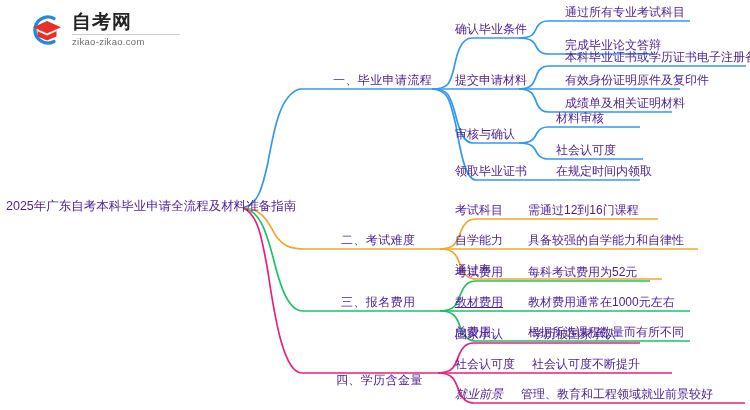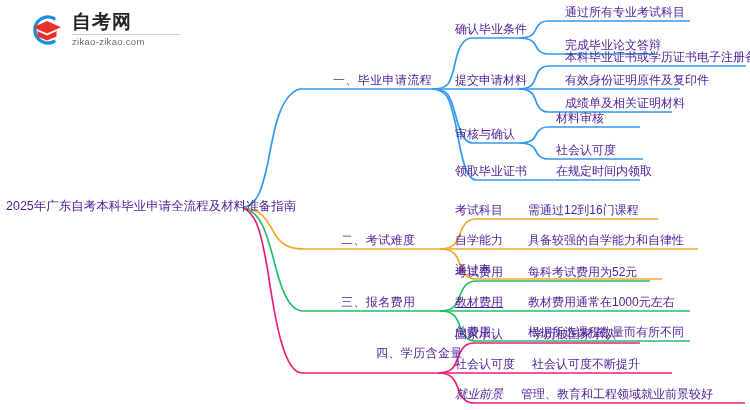--- a/index.html
+++ b/index.html
@@ -152,21 +152,21 @@
   <div class="node lvl1" style="left:341px;top:295px;">三、报名费用</div>
 
   <div class="node lvl2" style="left:455px;top:265px;">考试费用</div>
   <div class="node lvl2" style="left:455px;top:295px;text-decoration:underline;">教材费用</div>
   <div class="node lvl2" style="left:455px;top:325px;">总费用</div>
 
   <div class="node lvl3" style="left:528px;top:265px;">每科考试费用为52元</div>
   <div class="node lvl3" style="left:528px;top:295px;">教材费用通常在1000元左右</div>
   <div class="node lvl3" style="left:528px;top:325px;">根据所选课程数量而有所不同</div>
 
-  <div class="node lvl1" style="left:336px;top:346px;margin-left:40px;">四、学历含金量</div>
+  <div class="node lvl1" style="left:336px;top:373px;">四、学历含金量</div>
 
   <div class="node lvl2" style="left:455px;top:327px;">国家承认</div>
   <div class="node lvl2" style="left:455px;top:357px;">社会认可度</div>
   <div class="node lvl2" style="left:455px;top:387px;font-style:italic;">就业前景</div>
 
   <div class="node lvl3" style="left:532px;top:327px;">学历被国家承认</div>
   <div class="node lvl3" style="left:532px;top:357px;">社会认可度不断提升</div>
   <div class="node lvl3" style="left:521px;top:387px;">管理、教育和工程领域就业前景较好</div>
 
 </div>

